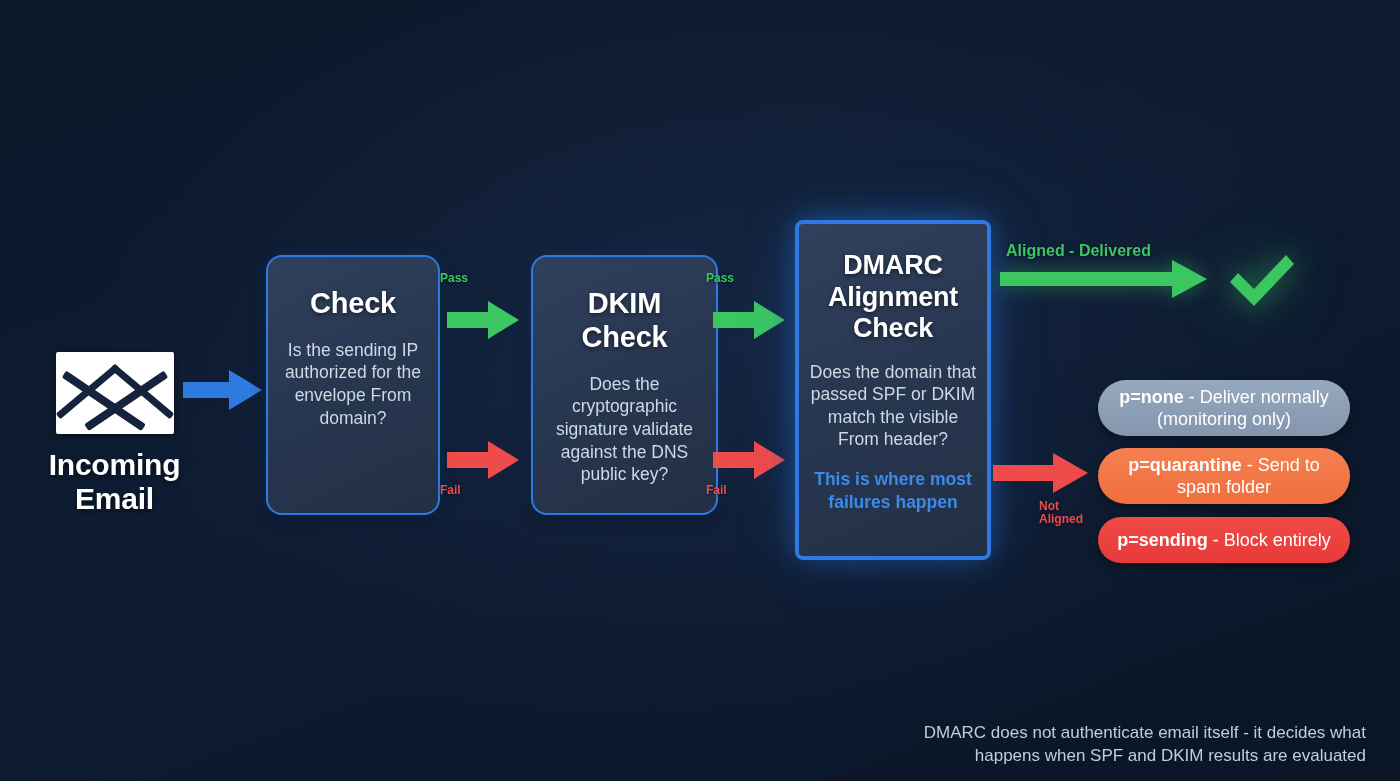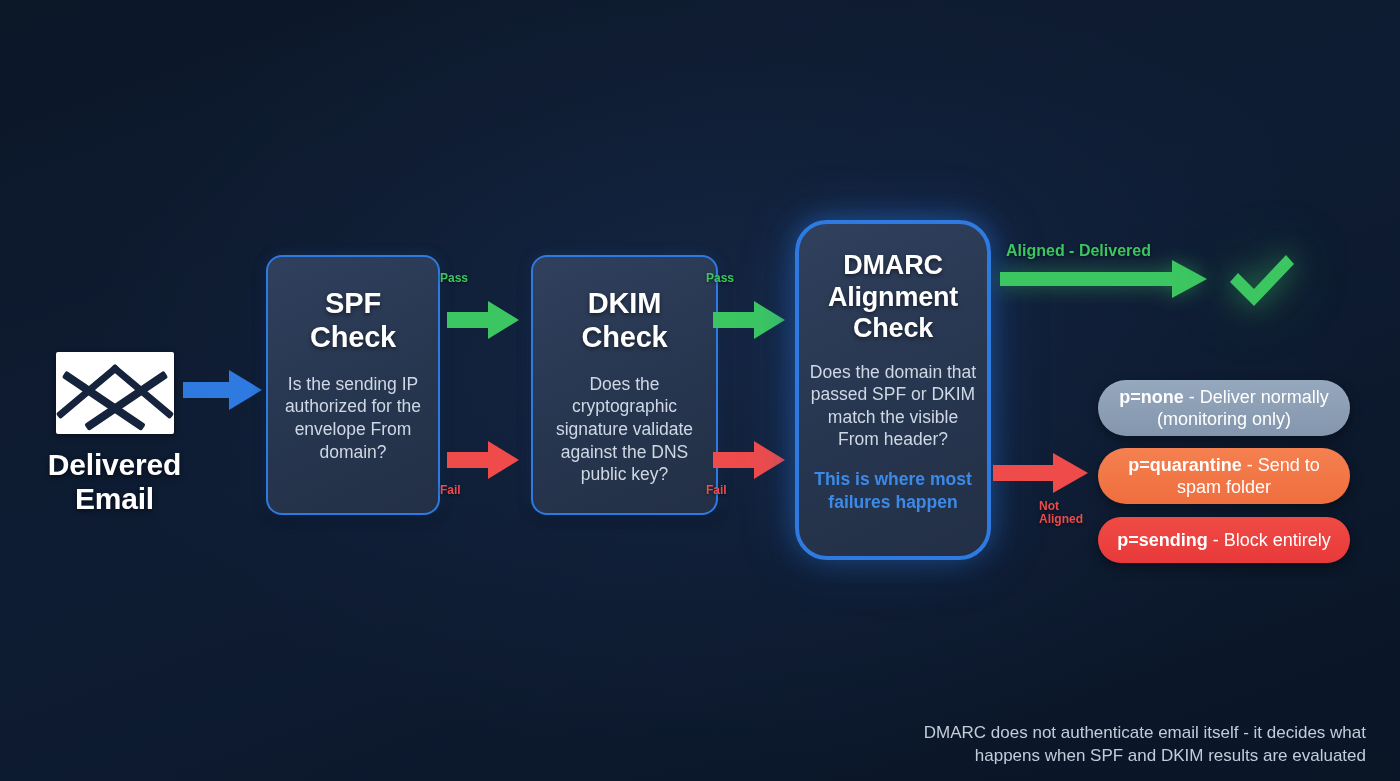--- a/index.html
+++ b/index.html
@@ -104,21 +104,21 @@
     box-sizing: border-box;
     background: linear-gradient(155deg, #30405d 0%, #27364f 55%, #222f46 100%);
     border: 2px solid #2f7ae0;
     border-radius: 16px;
     text-align: center;
     box-shadow: 0 0 14px rgba(47,122,224,0.22), 0 4px 14px rgba(0,0,0,0.45);
     padding: 0 10px;
   }
   .check-box.emphasis {
     border: 4px solid #2f7ae0;
-    border-radius: 32px;
+    border-radius: 8px;
     box-shadow: 0 0 26px rgba(47,122,224,0.55), 0 0 58px rgba(47,122,224,0.22), 0 6px 18px rgba(0,0,0,0.5);
   }
   .box-title {
     color: #ffffff;
     font-weight: bold;
     font-size: 29px;
     line-height: 1.17;
     letter-spacing: -0.2px;
     text-shadow: 0 2px 4px rgba(0,0,0,0.5);
   }
@@ -203,32 +203,31 @@
 <body>
 
 <div id="stage">
 
   <div class="envelope-block">
     <div class="envelope">
       <span class="vcorner-l"></span>
       <span class="vcorner-r"></span>
     </div>
     <div class="envelope-label">
-      <div>Delivered</div>
+      <div>Incoming</div>
       <div>Email</div>
     </div>
   </div>
 
   <svg class="arrow" style="left:183px; top:368px;" width="80" height="44" viewBox="0 0 80 44">
     <path d="M0 14 H46 V2 L79 22 L46 42 V30 H0 Z" fill="#2f7ae0"></path>
   </svg>
 
   <div class="check-box" style="left:266px; top:255px; width:174px; height:260px;">
     <div class="box-title" style="margin-top:30px;">
-      <div>SPF</div>
       <div>Check</div>
     </div>
     <div class="box-body" style="margin-top:18px;">Is the sending IP authorized for the envelope From domain?</div>
   </div>
 
   <div class="edge-label pass" style="left:440px; top:272px; width:76px;">Pass</div>
   <svg class="arrow" style="left:447px; top:300px;" width="73" height="40" viewBox="0 0 73 40">
     <path d="M0 12 H41 V1 L72 20 L41 39 V28 H0 Z" fill="#3cc661"></path>
   </svg>
 

